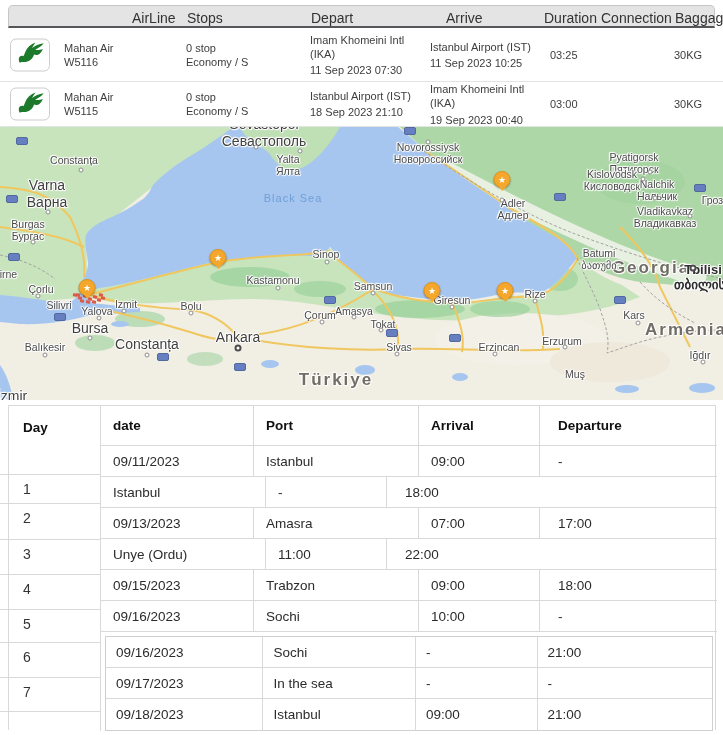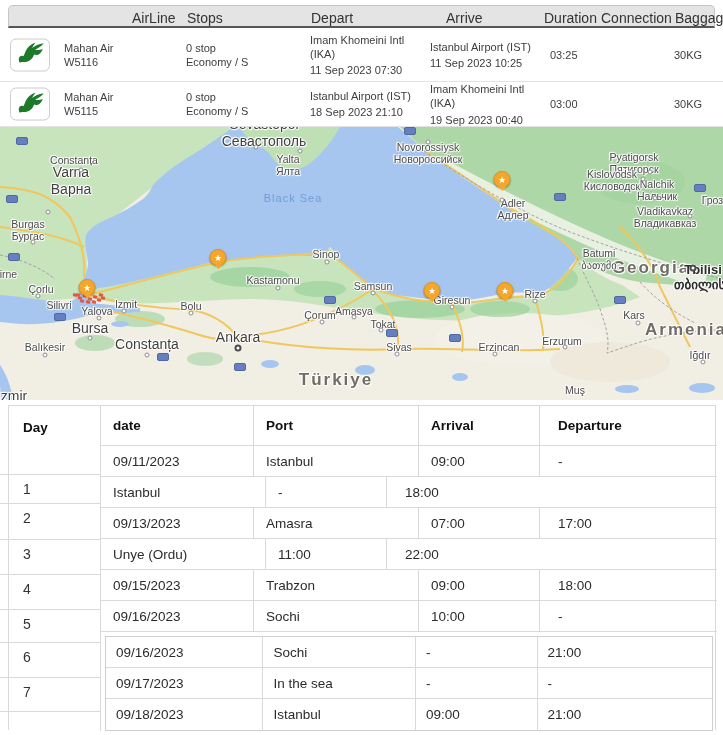--- a/index.html
+++ b/index.html
@@ -198,21 +198,21 @@
         <div>Sevastopol</div>
         <div>Севастополь</div>
       </div>
       <div class="mlabel town" style="left: 288px; top: 38px;">
         <div>Yalta</div>
         <div>Ялта</div>
       </div>
       <div class="mlabel town" style="left: 74px; top: 33px;">
         <div>Constanța</div>
       </div>
-      <div class="mlabel city-lg" style="left: 47px; top: 54px; margin-left: 24px;">
+      <div class="mlabel city-lg" style="left: 47px; top: 67px;">
         <div>Varna</div>
         <div>Варна</div>
       </div>
       <div class="mlabel town" style="left: 28px; top: 103px;">
         <div>Burgas</div>
         <div>Бургас</div>
       </div>
       <div class="mlabel town" style="left: 428px; top: 26px;">
         <div>Novorossiysk</div>
         <div>Новороссийск</div>
@@ -316,21 +316,21 @@
       </div>
       <div class="mlabel city-lg" style="left: 147px; top: 217px;">
         <div>Constanța</div>
       </div>
       <div class="mlabel city-lg" style="left: 238px; top: 210px;">
         <div>Ankara</div>
       </div>
       <div class="mlabel country" style="left: 336px; top: 253px;">
         <div>Türkiye</div>
       </div>
-      <div class="mlabel town" style="left: 571px; top: 263px; padding-left: 8px;">
+      <div class="mlabel town" style="left: 571px; top: 247px; padding-left: 8px;">
         <div>Muş</div>
       </div>
       <div class="mlabel town" style="left: 2px; top: 147px;">
         <div>Edirne</div>
       </div>
       <div class="mlabel city-lg" style="left: 12px; top: 269px;">
         <div>İzmir</div>
       </div>
       <div class="mlabel town" style="left: 722px; top: 73px;">
         <div>Грозный</div>

